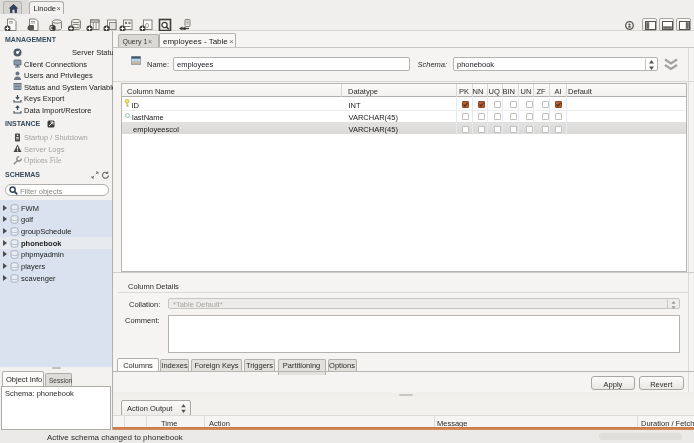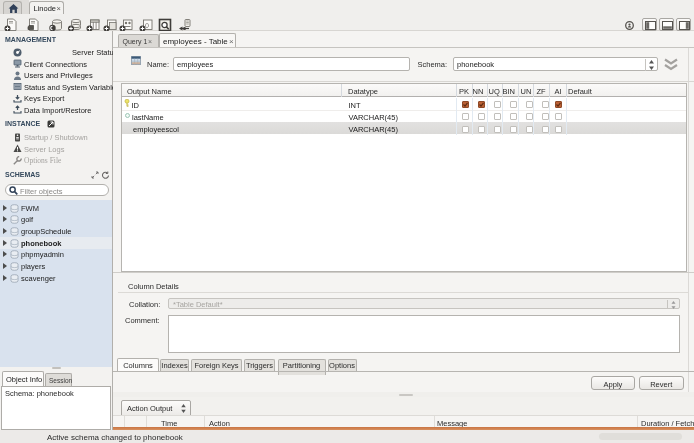--- a/index.html
+++ b/index.html
@@ -284,42 +284,42 @@
   <div id="tblicon" style="left:17.5px;top:24.5px;width:10px;height:9px;"><svg width="10" height="9" viewBox="0 0 10 9">
         <rect x="0.5" y="0.5" width="9" height="8" fill="#cfdeec" stroke="#97a4b1"></rect>
         <rect x="0.5" y="0.5" width="9" height="2.2" fill="#3c5a78"></rect>
         <path d="M0.5 5.2 h9 M3.6 2.7 v6 M6.7 2.7 v6" stroke="#a5b2bf" stroke-width="0.7"></path>
         <rect x="1" y="6.2" width="8" height="2" fill="#c8a890" opacity="0.85"></rect>
       </svg></div>
   <div class="lbl" style="left:34px;top:28.5px;">Name:</div>
   <div class="field" style="left:60px;top:25.5px;width:237px;height:14px;">
     <div class="txt" style="position:absolute;left:3px;top:2.5px;">employees</div>
   </div>
-  <div class="lbl" style="left:304.5px;top:28.5px;">Schema:</div>
+  <div class="lbl" style="left:304.5px;top:28.5px;font-style:italic;">Schema:</div>
   <div class="field" style="left:340px;top:25.5px;width:205px;height:14px;">
     <div class="txt" style="position:absolute;left:3px;top:2.5px;">phonebook</div>
     <div class="spin" style="position:absolute;height:12px;">
       <svg width="7" height="10" style="position:absolute;left:2px;top:1px;" viewBox="0 0 7 10">
           <path d="M3.5 0 L6 3.5 L1 3.5 Z" fill="#555"></path>
           <path d="M3.5 10 L6 6.5 L1 6.5 Z" fill="#555"></path>
         </svg>
     </div>
   </div>
   <div style="left:549.5px;top:26.5px;width:17px;height:13px;">
     <svg width="16" height="13" viewBox="0 0 16 13">
         <path d="M2 1.5 L8 5.5 L14 1.5" fill="none" stroke="#a3a19e" stroke-width="2.2"></path>
         <path d="M2 7 L8 11 L14 7" fill="none" stroke="#a3a19e" stroke-width="2.2"></path>
       </svg>
   </div>
 
   <div style="left:0;top:50px;width:581px;height:1px;background:#d8d6d2;"></div>
 
   <div id="grid" style="left:8px;top:52px;width:566px;height:189px;background:#fff;border:1px solid #b6b4b0;">
     <div style="left:0;top:0;width:564px;height:13px;background:linear-gradient(#fbfaf9,#f2f1ef);border-bottom:1px solid #b2b0ae;"></div>
-    <div class="hlbl" style="left:5px;">Output Name</div>
+    <div class="hlbl" style="left:5px;">Column Name</div>
     <div class="hlbl" style="left:226px;">Datatype</div>
     <div class="hlbl" style="left:337px;">PK</div>
     <div class="hlbl" style="left:350.5px;">NN</div>
     <div class="hlbl" style="left:366.5px;">UQ</div>
     <div class="hlbl" style="left:380.5px;">BIN</div>
     <div class="hlbl" style="left:398.5px;">UN</div>
     <div class="hlbl" style="left:414.5px;">ZF</div>
     <div class="hlbl" style="left:432.5px;">AI</div>
     <div class="hlbl" style="left:446px;">Default</div>
     <div id="gverts">

